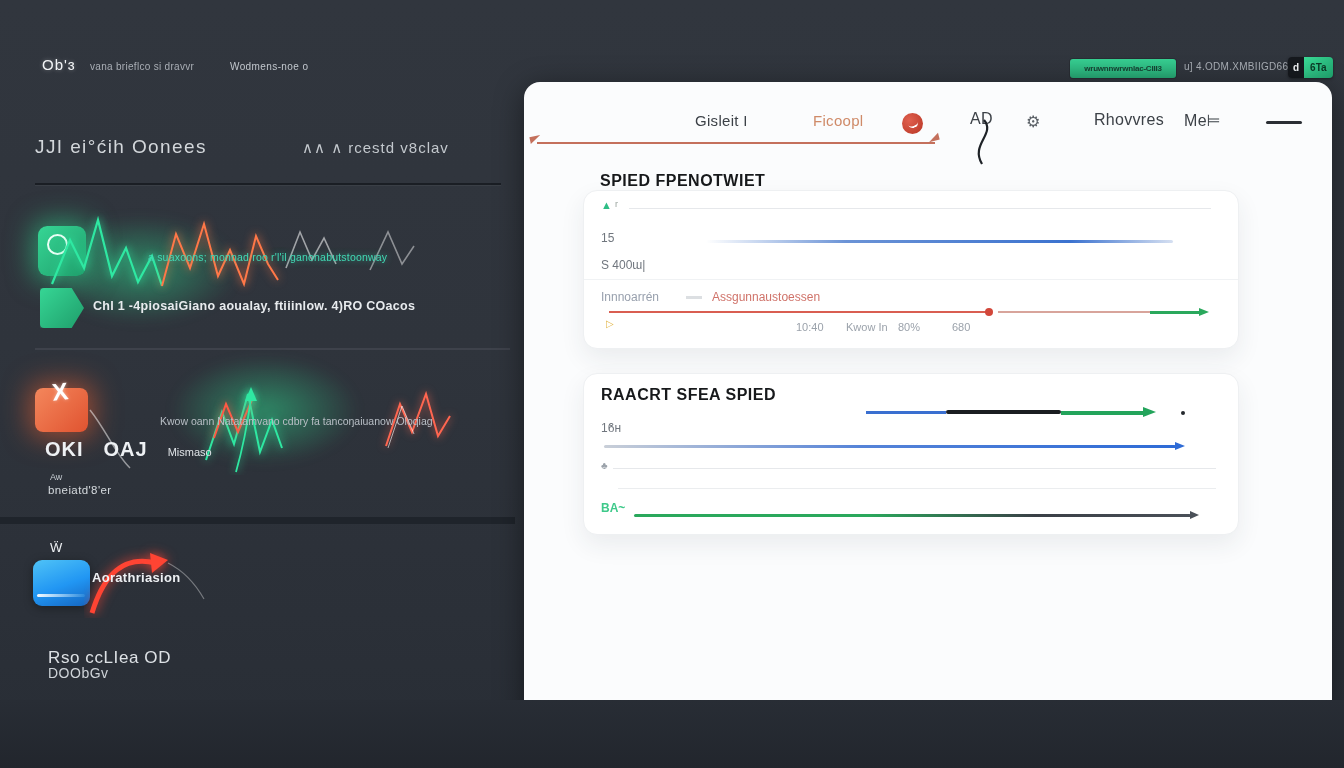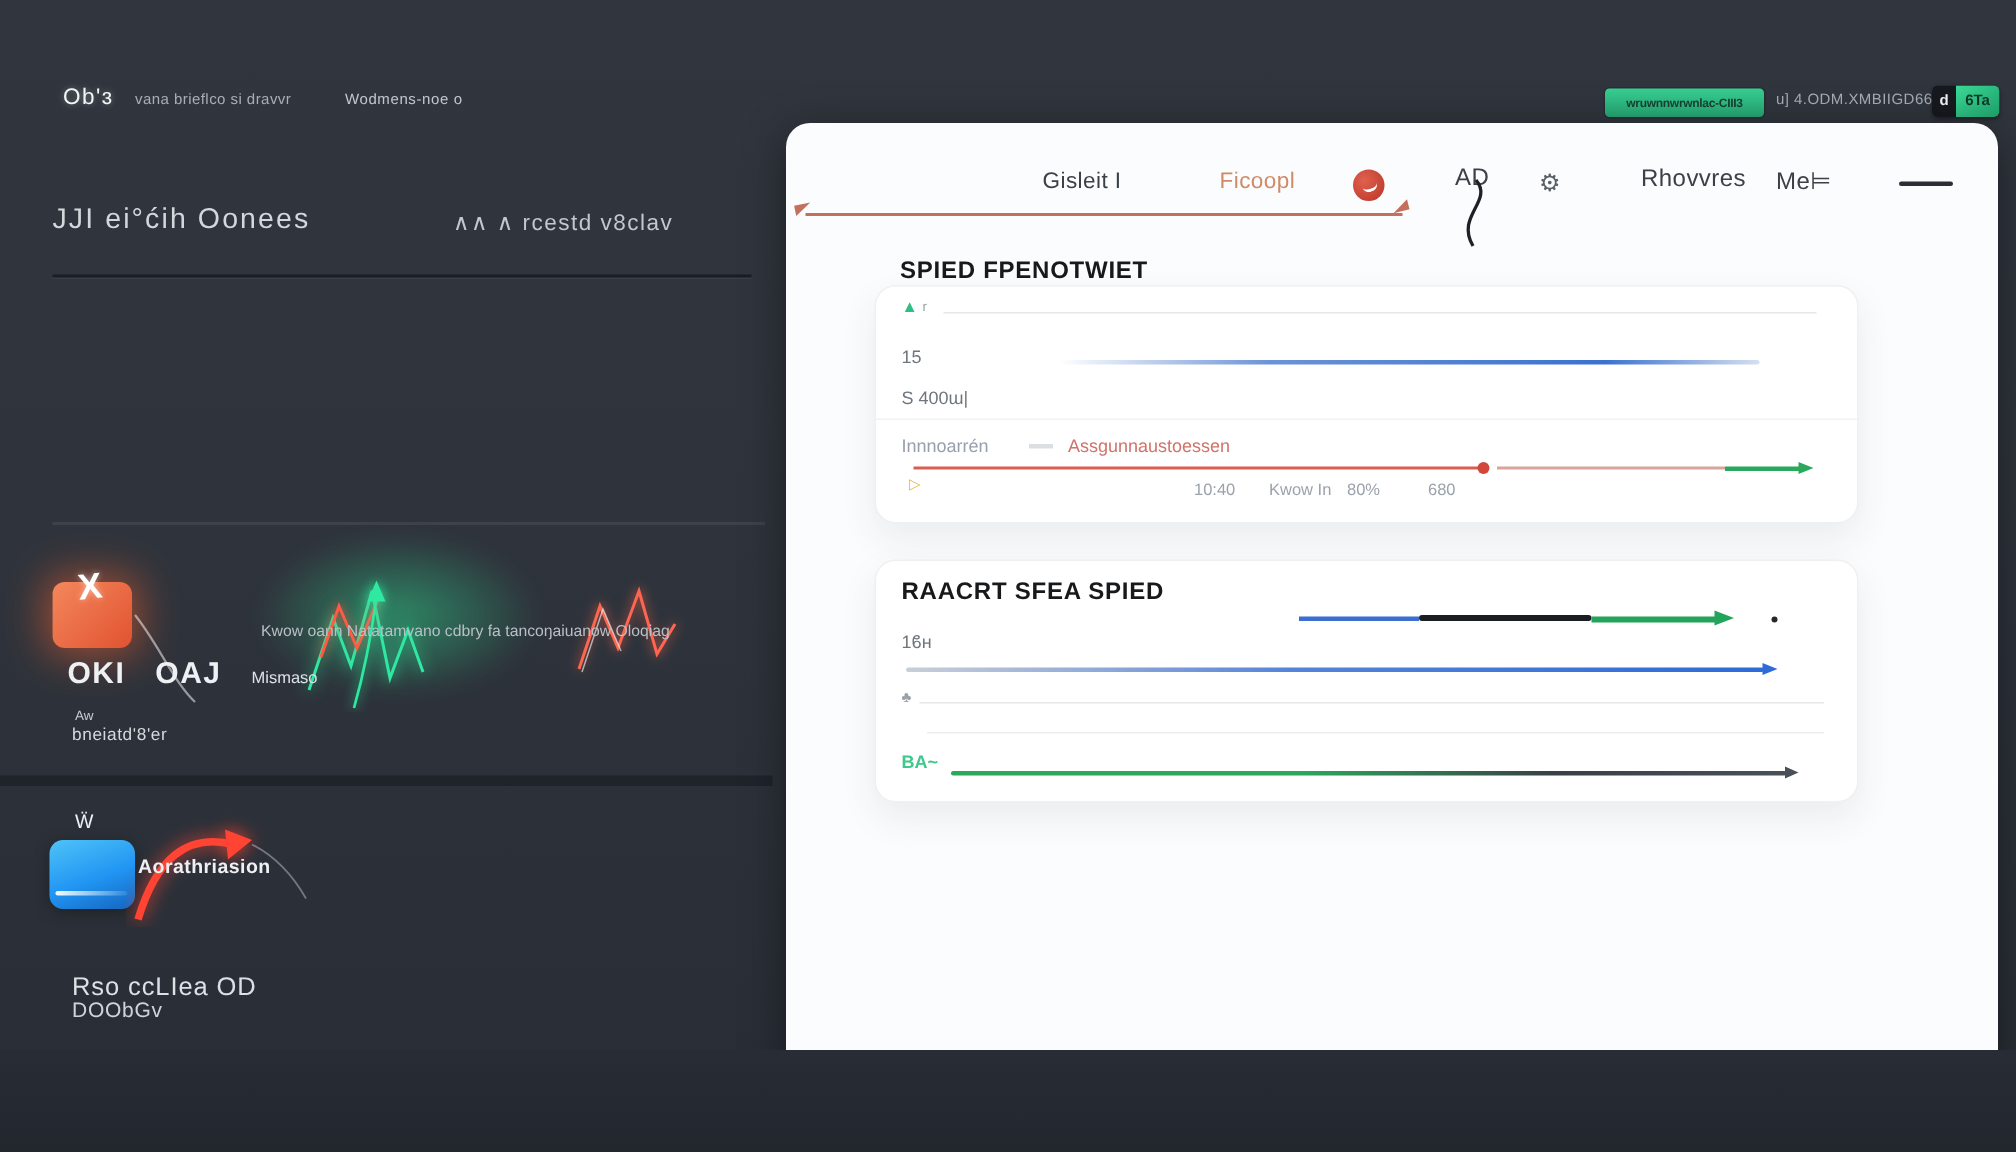--- a/index.html
+++ b/index.html
@@ -30,21 +30,21 @@
   .ic-flag{width:44px;height:40px;background:linear-gradient(135deg,#36d695,#1f9e6b);
     clip-path:polygon(0 0,72% 0,100% 50%,72% 100%,0 100%);box-shadow:0 0 22px 4px rgba(46,205,136,.45);border-radius:4px;}
   .ic-or{width:53px;height:44px;border-radius:8px;background:linear-gradient(135deg,#f4875c,#e05330);
     box-shadow:0 0 26px 6px rgba(235,95,50,.55);}
   .ic-bl{width:57px;height:46px;border-radius:9px;background:linear-gradient(160deg,#4fc3f7 0%,#2196f3 55%,#1565c0 100%);
     box-shadow:0 2px 10px rgba(0,0,0,.35);}
   .ic-bl-line{position:absolute;left:4px;right:5px;bottom:9px;height:3px;border-radius:2px;
     background:linear-gradient(90deg,rgba(255,255,255,.95),rgba(130,220,255,.15));}
   .x-glyph{color:#fff;font-size:24px;font-weight:bold;text-shadow:0 0 4px rgba(255,255,255,.5);transform:rotate(-6deg);}
   .teal-txt{color:#41d9b4;font-size:10.5px;letter-spacing:.2px;white-space:nowrap;text-shadow:0 0 6px rgba(65,217,180,.6);}
-  .gray-txt{color:#b9bfc6;font-size:10.5px;white-space:nowrap;margin-left:14px;}
+  .gray-txt{color:#b9bfc6;font-size:10.5px;white-space:nowrap;}
   .c1-title{color:#e8ebee;font-size:12.5px;font-weight:bold;letter-spacing:.3px;white-space:nowrap;}
   .c2-big{color:#eef1f4;font-size:20px;font-weight:bold;letter-spacing:1px;}
   .c2-small{color:#dfe3e7;font-size:11px;}
   .c2-sub1{color:#c6ccd2;font-size:9px;}
   .c2-sub2{color:#d5dade;font-size:11.5px;letter-spacing:.4px;}
   .c3-mark{color:#eef1f4;font-size:13px;}
   .c3-title{color:#eef1f4;font-size:13px;font-weight:bold;letter-spacing:.3px;}
   .c3-f1{color:#dde1e5;font-size:17px;letter-spacing:.6px;}
   .c3-f2{color:#cfd4d9;font-size:14px;letter-spacing:.5px;}
   
@@ -111,20 +111,35 @@
   <div class="abs tb-txt" style="left:1184px;top:61px;">u] 4.ODM.XMBIIGD66</div>
   <div class="abs badge" style="left:1288px;top:57px;">
     <span class="badge-dark">d</span>
     <span class="badge-green">6Ta</span>
   </div>
 
   <div class="abs sb-title" style="left:35px;top:136px;">JJI ei°ćih Oonees</div>
   <div class="abs sb-sub" style="left:302px;top:139px;">∧∧ ∧ rcestd v8clav</div>
   <div class="abs sb-div" style="left:35px;top:183px;width:466px;"></div>
 
+  <div class="abs" style="left:0;top:195px;width:524px;height:150px;">
+    <div class="abs glow-green" style="left:40px;top:20px;width:200px;height:110px;"></div>
+    <div class="abs ic-g1" style="left:38px;top:31px;">
+      <span class="ic-ring"></span>
+    </div>
+    <svg class="abs" style="left:50px;top:11px;" width="380" height="92" viewBox="0 0 380 92">
+      <path d="M2,78 L20,34 L34,62 L48,14 L62,70 L76,42 L88,76 L102,50 L112,80" fill="none" stroke="#2fe8a2" stroke-width="2.2" style="filter:drop-shadow(0 0 5px rgba(47,232,162,.95));"></path>
+      <path d="M112,80 L126,28 L140,62 L154,18 L168,70 L180,44 L194,78 L206,30 L218,58 L228,74" fill="none" stroke="#ff7848" stroke-width="2" style="filter:drop-shadow(0 0 5px rgba(255,120,72,.95));"></path>
+      <path d="M236,62 L250,26 L262,54 L274,32 L286,58" fill="none" stroke="rgba(255,255,255,.55)" stroke-width="1.6"></path>
+      <path d="M320,64 L338,26 L352,58 L364,40" fill="none" stroke="rgba(255,255,255,.45)" stroke-width="1.6"></path>
+    </svg>
+    <div class="abs teal-txt" style="left:148px;top:56px;">a suaxoons; monnad roo r'l'il ganonabutstoonway</div>
+    <div class="abs ic-flag" style="left:40px;top:93px;"></div>
+    <div class="abs c1-title" style="left:93px;top:104px;">Chl 1 -4piosaiGiano aoualay, ftiiinlow. 4)RO COacos</div>
+  </div>
   <div class="abs sb-div2" style="left:35px;top:348px;width:475px;"></div>
 
   <div class="abs" style="left:0;top:352px;width:524px;height:164px;">
     <div class="abs glow-green" style="left:170px;top:3px;width:190px;height:110px;"></div>
     <div class="abs ic-or" style="left:35px;top:36px;"></div>
     <div class="abs x-glyph" style="left:52px;top:26px;">X</div>
     <svg class="abs" style="left:86px;top:8px;" width="400" height="115" viewBox="0 0 400 115">
       <path d="M4,50 C20,70 30,95 44,108" fill="none" stroke="rgba(255,255,255,.5)" stroke-width="1.5"></path>
       <path d="M120,100 L136,52 L148,84 L162,34 L174,92 L186,60 L196,88" fill="none" stroke="#2fe8a2" stroke-width="2" style="filter:drop-shadow(0 0 5px rgba(47,232,162,.9));"></path>
       <path d="M128,78 L140,44 L152,72 L166,40" fill="none" stroke="#ff5a44" stroke-width="2" style="filter:drop-shadow(0 0 4px rgba(255,90,68,.9));"></path>

